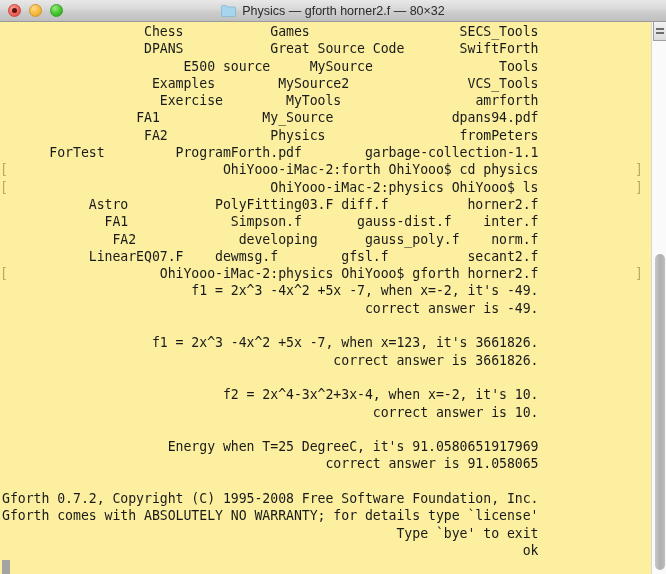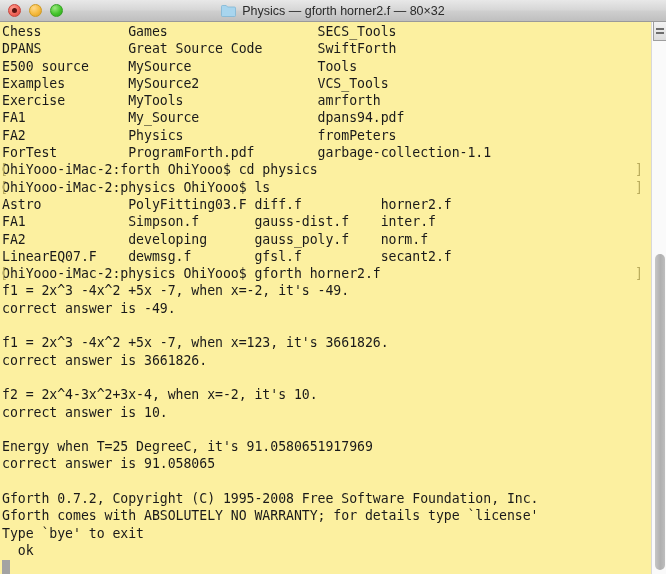--- a/index.html
+++ b/index.html
@@ -114,20 +114,21 @@
     font-family: "DejaVu Sans Mono", "Liberation Mono", monospace;
     font-size: 13.2px;
     line-height: 17.3px;
     color: #1a1a1a;
     white-space: pre;
     letter-spacing: -0.05px;
   }
   .term-text .ln {
     height: 17.3px;
     position: relative;
+    text-align: right;
   }
 
   
   .mark-l, .mark-r {
     position: absolute;
     color: #b9ab5c;
     font-family: "DejaVu Sans Mono", "Liberation Mono", monospace;
     font-size: 13.2px;
   }
   .mark-l { left: -2px; top: 0; }

